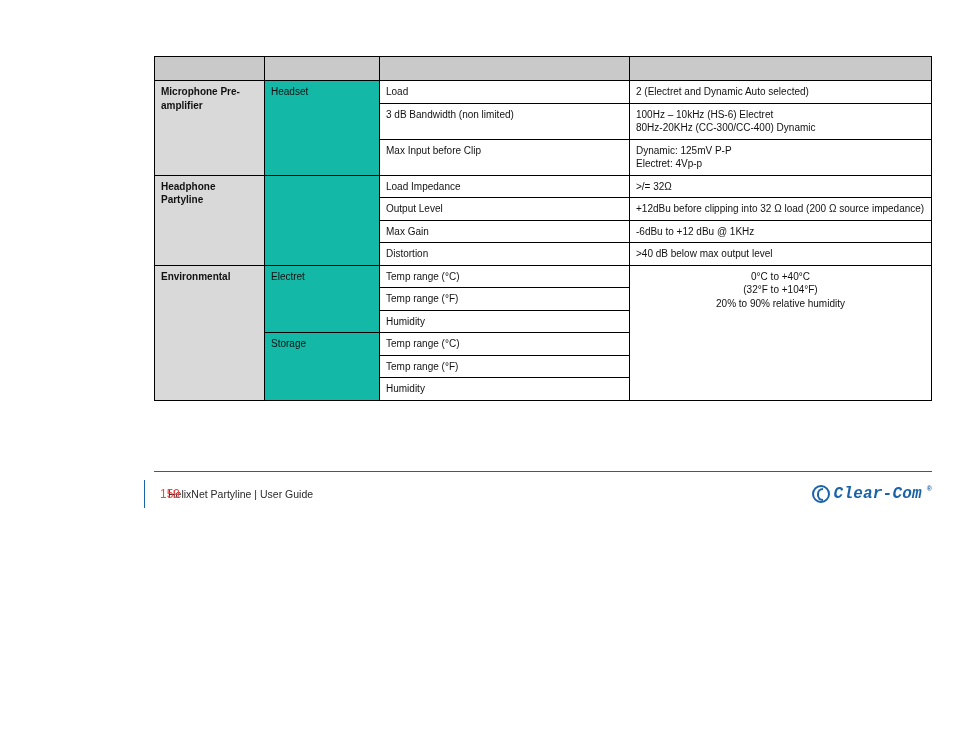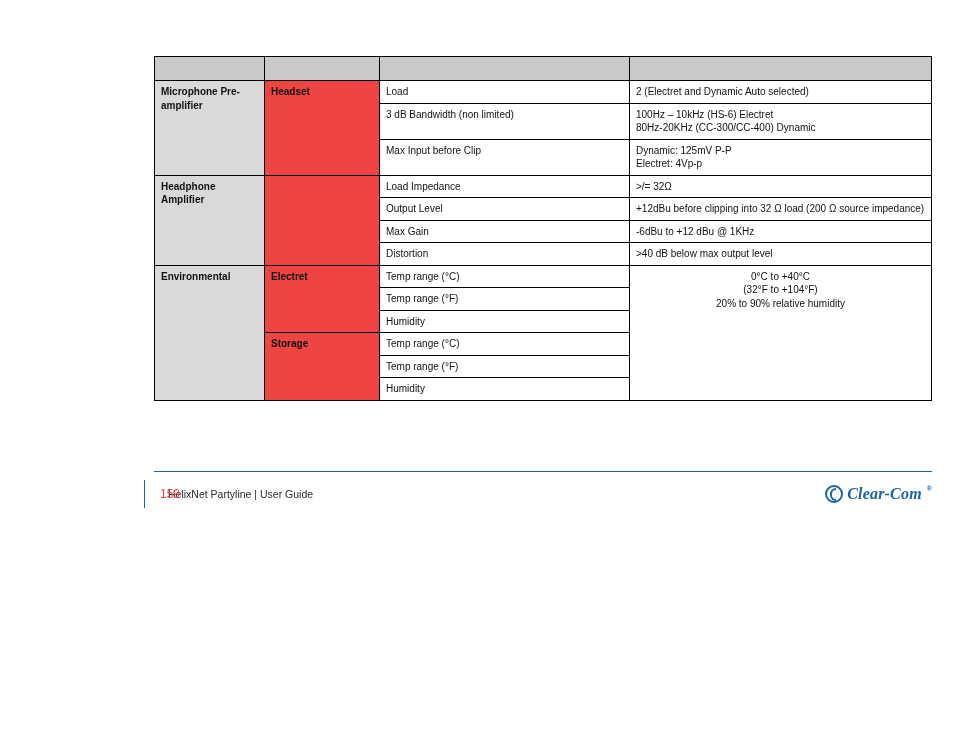--- a/index.html
+++ b/index.html
@@ -36,21 +36,21 @@
     font-weight: 700;
     height: 17px;
     padding: 3px 6px;
   }
   col.c-cat   { width: 110px; }
   col.c-sub   { width: 115px; }
   col.c-item  { width: 250px; }
   col.c-val   { width: auto; }
 
   td.cat  { background: #d9d9d9; font-weight: 700; }
-  td.sub  { background: #ef4444; font-weight: 700; }
+  td.sub  { background: #14b8a6; font-weight: 400; }
 
   
   .env-sub { font-weight:700; }
 
   
   .footer-rule {
     margin-top: 70px;
     border: none;
     border-top: 1px solid #1a63a8;
   }
@@ -93,21 +93,21 @@
   .footer .logo .mark::before {
     content:"";
     position:absolute;
     left: 3px; top: 1.5px;
     width: 4px; height: 9px;
     border: 2px solid #1a63a8;
     border-right: none;
     border-radius: 8px 0 0 8px;
   }
   .footer .logo .txt {
-    font-family: Liberation Serif, serif;
+    font-family: Liberation Mono, monospace;
     font-style: italic;
     font-size: 16px;
     letter-spacing: 0.2px;
   }
   .footer .logo .tm {
     font-size: 7px;
     font-style: normal;
     margin-left: 1px;
     align-self: flex-start;
   }
@@ -148,21 +148,21 @@
         <td style="white-space:pre-line;">100Hz – 10kHz (HS-6) Electret
 80Hz-20KHz (CC-300/CC-400) Dynamic</td>
       </tr>
       <tr>
         <td>Max Input before Clip</td>
         <td style="white-space:pre-line;">Dynamic: 125mV P-P
 Electret: 4Vp-p</td>
       </tr>
 
       <tr>
-        <td class="cat" rowspan="4">Headphone Amplifier</td>
+        <td class="cat" rowspan="4">Headphone Partyline</td>
         <td class="sub" rowspan="4"></td>
         <td>Load Impedance</td>
         <td>&gt;/= 32Ω</td>
       </tr>
       <tr>
         <td>Output Level</td>
         <td>+12dBu before clipping into 32 Ω load (200 Ω source impedance)</td>
       </tr>
       <tr>
         <td>Max Gain</td>

